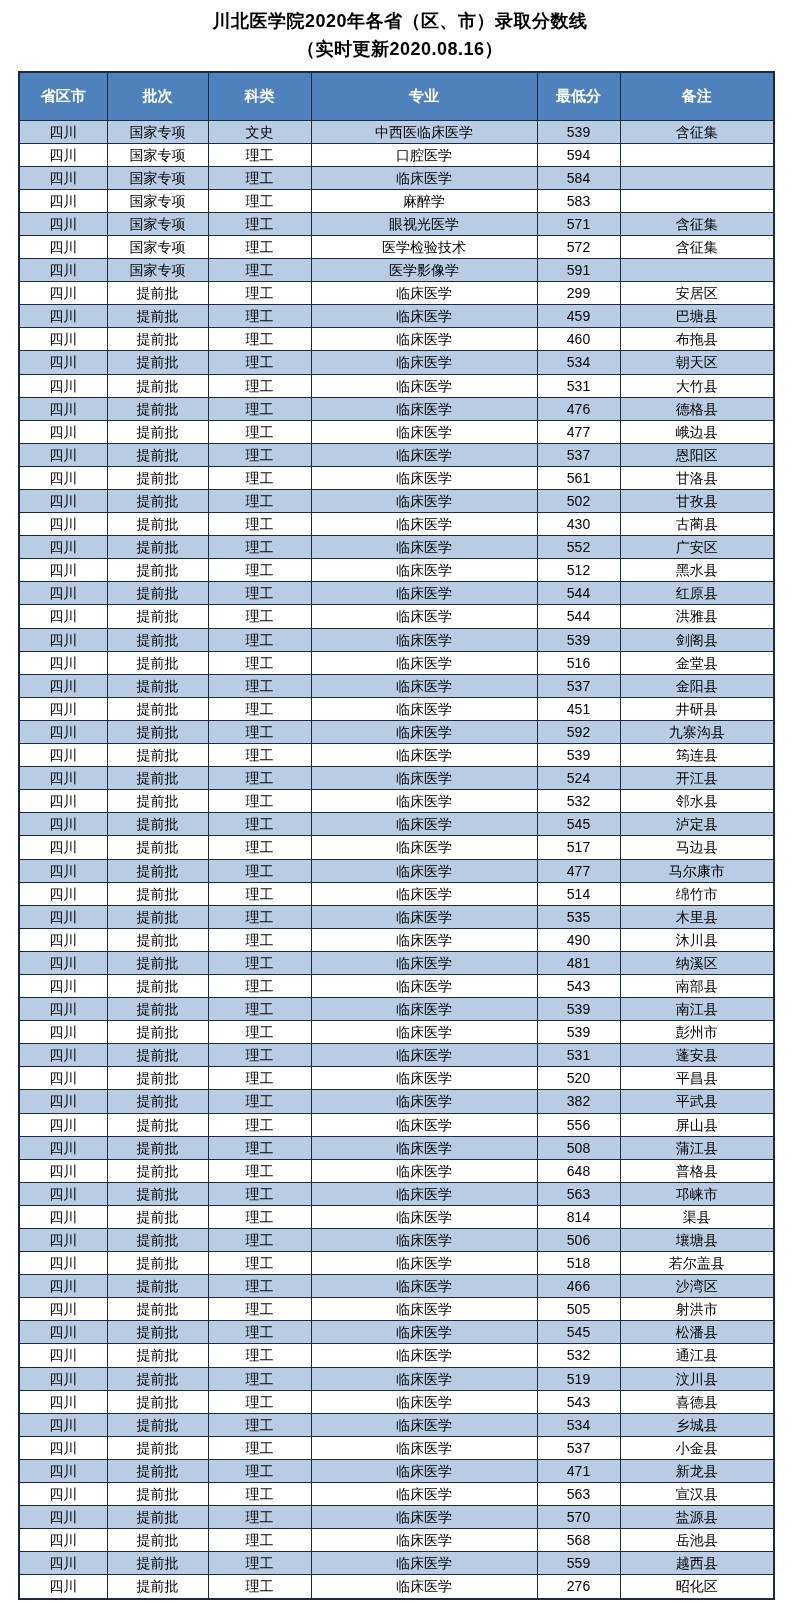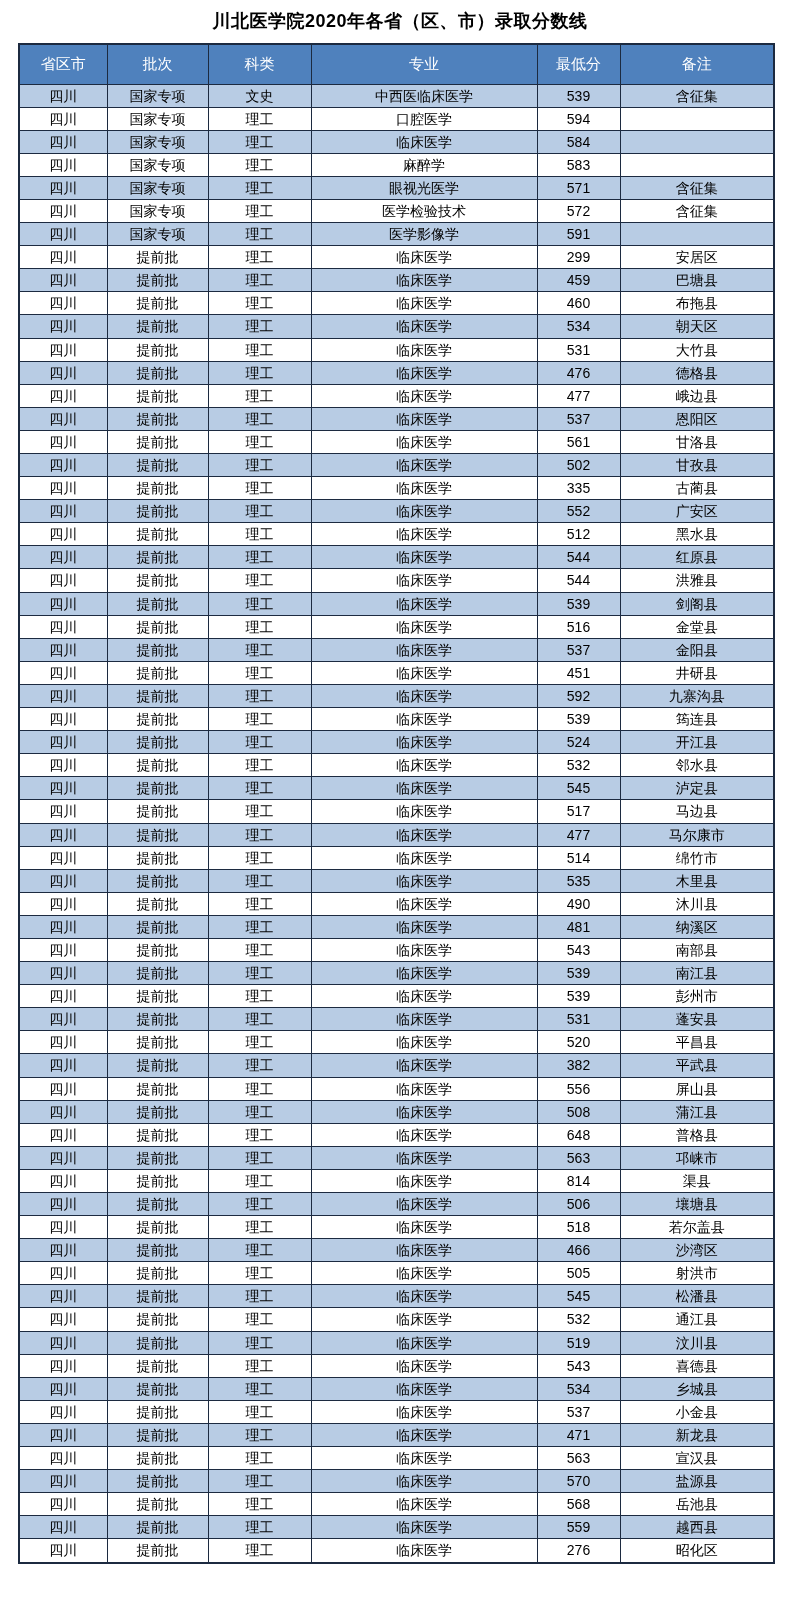--- a/index.html
+++ b/index.html
@@ -38,38 +38,39 @@
     border:1px solid var(--border);
     text-align:center;
     vertical-align:middle;
     overflow:hidden;
     white-space:nowrap;
   }
   table.scores th{
     background:var(--header-bg);
     color:var(--header-text);
     font-size:15px;
-    font-weight:normal;
-    height:40px;
+    font-weight:bold;
+    height:48px;
   }
   table.scores td{
     font-size:14px;
     height:22.1px;
     line-height:22.1px;
     background:var(--row-bg);
   }
   table.scores tr.alt td{
     background:var(--stripe-bg);
   }
 </style>
 </head>
 <body>
 
 <div class="title-block">
   <div class="title-line">川北医学院2020年各省（区、市）录取分数线</div>
+  <div class="title-line">（实时更新2020.08.16）</div>
 </div>
 
 <table class="scores">
   <colgroup>
       <col style="width: 88px;">
       <col style="width: 101px;">
       <col style="width: 103px;">
       <col style="width: 226px;">
       <col style="width: 83px;">
       <col style="width: 154px;">
@@ -219,21 +220,21 @@
         <td>理工</td>
         <td>临床医学</td>
         <td>502</td>
         <td>甘孜县</td>
       </tr>
       <tr>
         <td>四川</td>
         <td>提前批</td>
         <td>理工</td>
         <td>临床医学</td>
-        <td>335</td>
+        <td>430</td>
         <td>古蔺县</td>
       </tr>
       <tr class="alt">
         <td>四川</td>
         <td>提前批</td>
         <td>理工</td>
         <td>临床医学</td>
         <td>552</td>
         <td>广安区</td>
       </tr>

